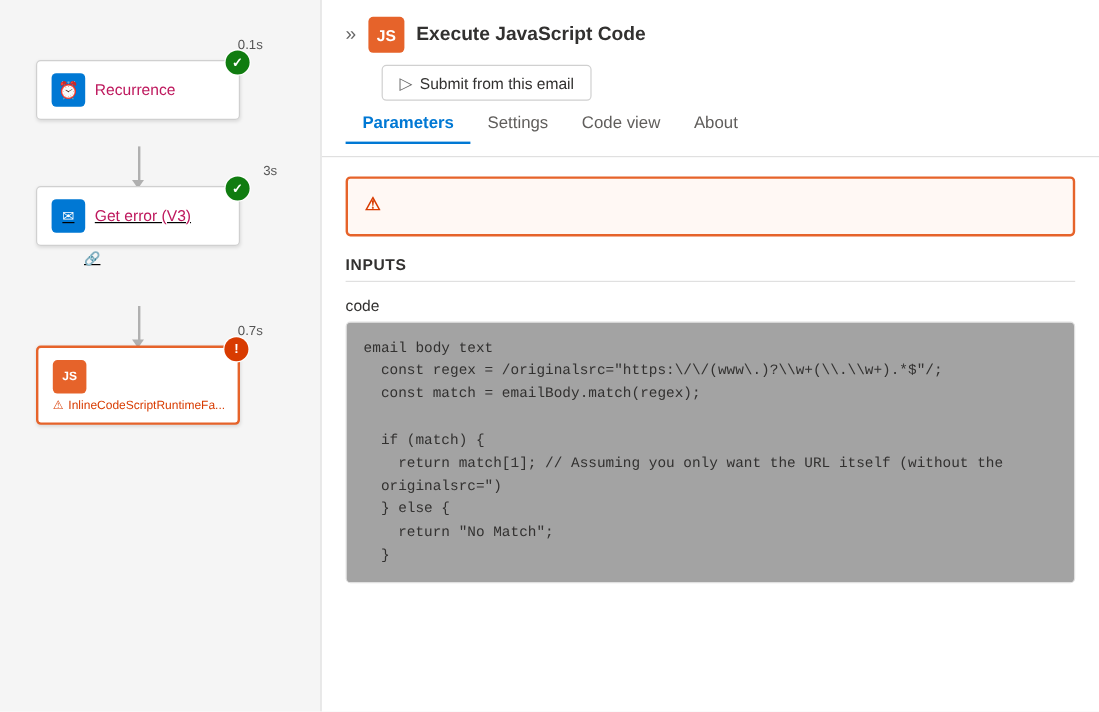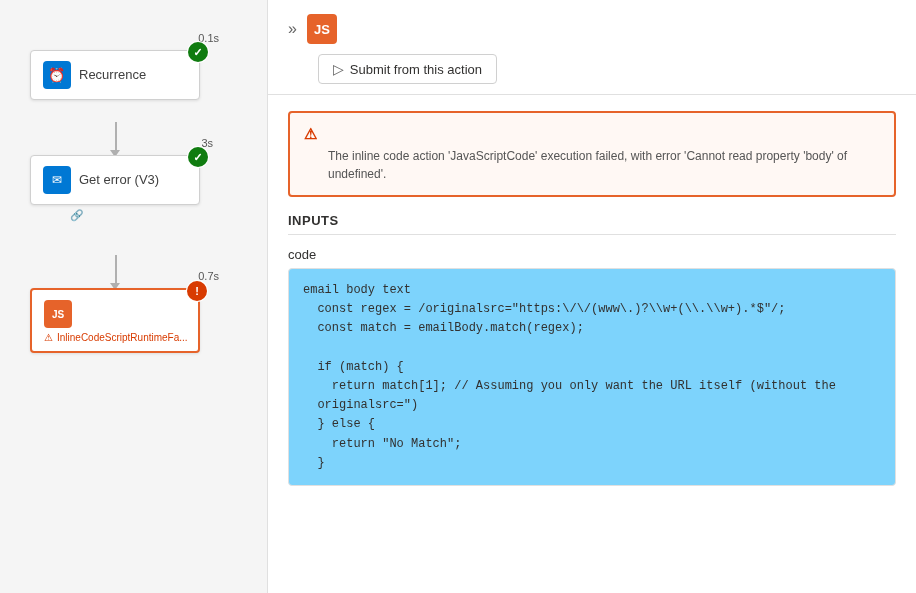--- a/index.html
+++ b/index.html
@@ -47,21 +47,21 @@
       font-size: 14px;
       color: #fff;
     }
 
     .node-icon.recurrence { background: #0078d4; }
     .node-icon.email { background: #0078d4; }
     .node-icon.js { background: #e6632a; }
 
     .node-label {
       font-size: 13px;
-      color: #404040;
+      color: #be185d;
       font-weight: 500;
       line-height: 1.3;
     }
 
     .node-badge {
       position: absolute;
       top: -10px;
       right: -10px;
       background: #fff;
       border-radius: 50%;
@@ -253,21 +253,21 @@
       border-bottom: 1px solid #e0e0e0;
     }
 
     .code-label {
       font-size: 13px;
       color: #323130;
       margin-bottom: 6px;
     }
 
     .code-block {
-      background: #7dd3fc;
+      background: #a3a3a3;
       border: 1px solid #e0e0e0;
       border-radius: 4px;
       padding: 12px 14px;
       font-family: 'Consolas', 'Courier New', monospace;
       font-size: 12px;
       color: #323130;
       line-height: 1.6;
       white-space: pre;
       overflow-x: auto;
     }
@@ -289,21 +289,21 @@
         <span class="node-label">Recurrence</span>
         <div class="node-badge">
           <div class="badge-check">✓</div>
         </div>
       </div>
     </div>
 
     <div style="position:absolute; top:122px; left:115px; width:2px; height:30px; background:#b0b0b0;"></div>
     <div style="position:absolute; top:150px; left:110px; width:0; height:0; border-left:5px solid transparent; border-right:5px solid transparent; border-top:7px solid #b0b0b0;"></div>
 
-    <div style="position:absolute; top:155px; left:30px; right:36px;">
+    <div style="position:absolute; top:155px; left:30px; right:18px;text-decoration:underline;">
       <div class="node-time">3s</div>
       <div class="flow-node" style="position:relative; width:170px;">
         <div class="node-icon email" style="font-size:12px;">✉</div>
         <span class="node-label">Get error (V3)</span>
         <div class="node-badge">
           <div class="badge-check">✓</div>
         </div>
       </div>
 
       <div style="font-size:11px; color:#888; margin-top:4px; margin-left:40px;">🔗</div>
@@ -330,35 +330,41 @@
 
   </div>
 </div>
 
 <div class="right-panel">
 
   <div class="panel-header">
     <div class="panel-title-row">
       <span class="chevron-icon">»</span>
       <div class="title-icon">JS</div>
+      <span class="panel-title">Execute JavaScript Code</span>
     </div>
     <button class="submit-btn">
       <span style="color:#666; font-size:14px;">▷</span>
-      <span>Submit from this action</span>
+      <span>Submit from this email</span>
     </button>
 
+    <div class="tabs-row">
+      <div class="tab active">Parameters</div>
+      <div class="tab">Settings</div>
+      <div class="tab">Code view</div>
+      <div class="tab">About</div>
+    </div>
   </div>
 
   <div class="panel-content">
 
     <div class="error-banner">
       <div class="error-banner-title">
         <span class="warning-icon">⚠</span>
       </div>
-      <div class="error-banner-desc">The inline code action 'JavaScriptCode' execution failed, with error 'Cannot read property 'body' of undefined'.</div>
     </div>
 
     <div class="section-title">INPUTS</div>
 
     <div class="code-label">code</div>
 
     <div class="code-block">email body text
   const regex = /originalsrc="https:\/\/(www\.)?\\w+(\\.\\w+).*$"/;
   const match = emailBody.match(regex);
 

